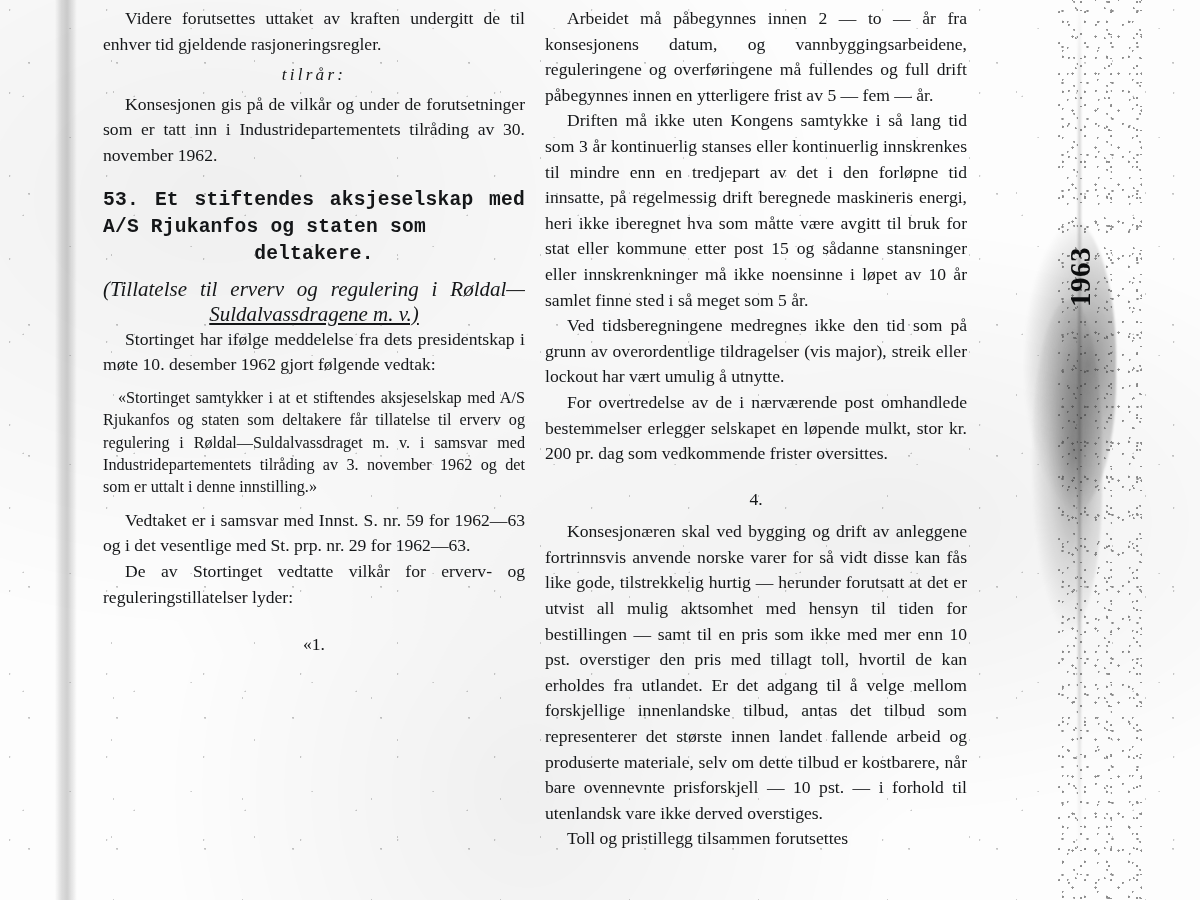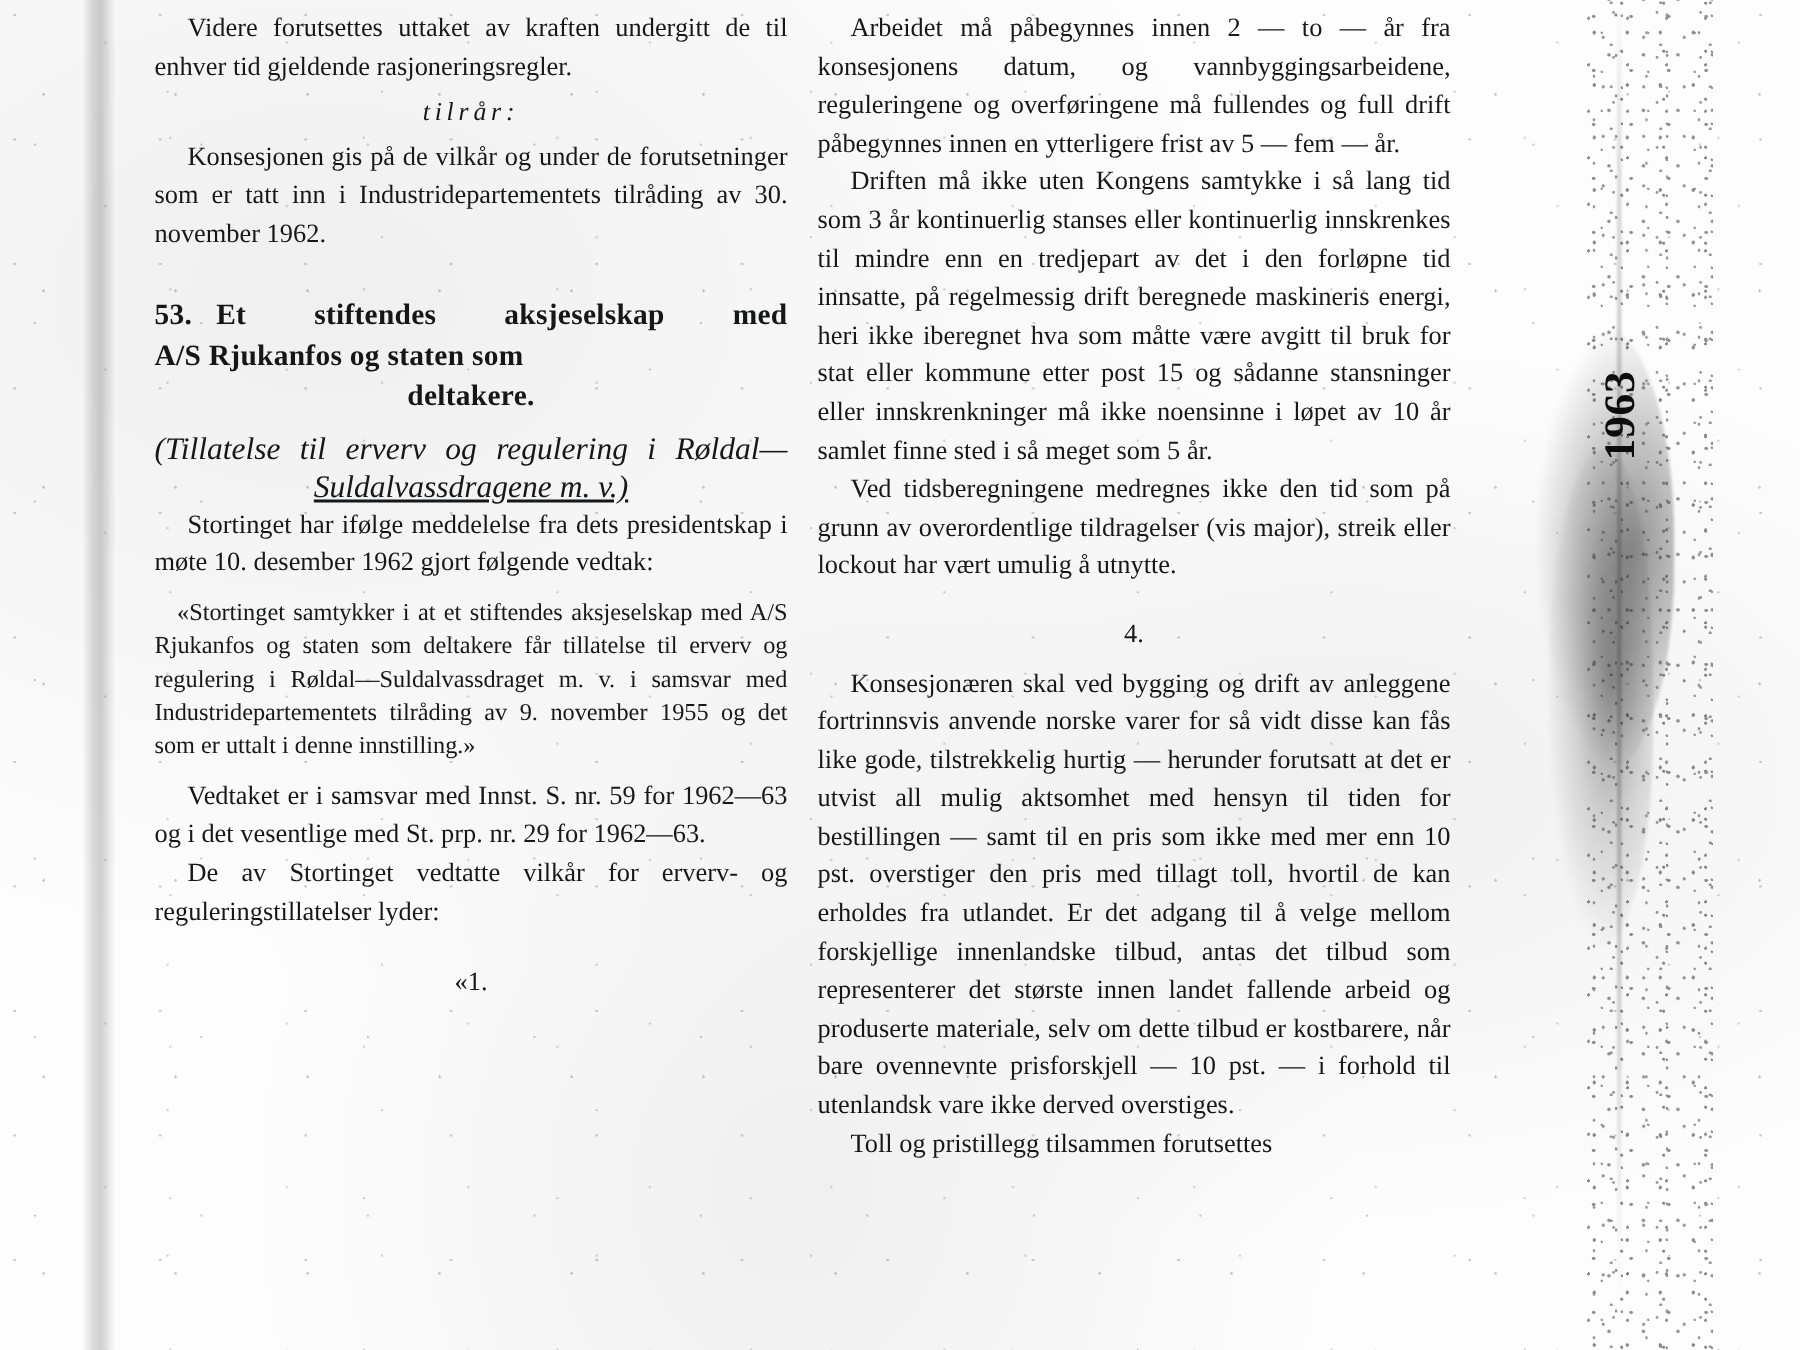--- a/index.html
+++ b/index.html
@@ -67,22 +67,23 @@
   .quote {
     font-size: 16.2px;
     line-height: 22.4px;
     text-indent: 15px;
     margin-top: 9px;
     margin-bottom: 9px;
   }
 
   
   .section-head {
-    margin-top: 28px;
+    margin-top: 18px;
     margin-bottom: 4px;
+    font-family: Liberation Mono, monospace;
   }
   .section-head .title-line {
     font-weight: bold;
     font-size: 19.6px;
     line-height: 27px;
     letter-spacing: 0.2px;
   }
   .title-line.l1 { text-align: justify; text-align-last: justify; }
   .title-line.l2 { text-align: left; }
   .title-line.l3 { text-align: center; }
@@ -267,37 +268,38 @@
       </div>
 
       <div class="subtitle">
         <span class="s1">(Tillatelse til erverv og regulering i Røldal—</span>
         <span class="s2">Suldalvassdragene m. v.)</span>
       </div>
 
 
       <p class="para">Stortinget har ifølge meddelelse fra dets presidentskap i møte 10. desember 1962 gjort følgende vedtak:</p>
 
-      <p class="para quote">«Stortinget samtykker i at et stiftendes aksjeselskap med A/S Rjukanfos og staten som deltakere får tillatelse til erverv og regulering i Røldal—Suldalvassdraget m. v. i samsvar med Industridepartementets tilråding av 9. november 1955 og det som er uttalt i denne innstilling.»</p>
+      <p class="para quote">«Stortinget samtykker i at et stiftendes aksjeselskap med A/S Rjukanfos og staten som deltakere får tillatelse til erverv og regulering i Røldal—Suldalvassdraget m. v. i samsvar med Industridepartementets tilråding av 3. november 1962 og det som er uttalt i denne innstilling.»</p>
 
       <p class="para">Vedtaket er i samsvar med Innst. S. nr. 59 for 1962—63 og i det vesentlige med St. prp. nr. 29 for 1962—63.</p>
 
       <p class="para">De av Stortinget vedtatte vilkår for erverv- og reguleringstillatelser lyder:</p>
 
       <p class="clause-num tail">«1.</p>
     </div>
 
     <div class="col right">
 
       <p class="para">Arbeidet må påbegynnes innen 2 — to — år fra konsesjonens datum, og vannbyggingsarbeidene, reguleringene og overføringene må fullendes og full drift påbegynnes innen en ytterligere frist av 5 — fem — år.</p>
 
       <p class="para">Driften må ikke uten Kongens samtykke i så lang tid som 3 år kontinuerlig stanses eller kontinuerlig innskrenkes til mindre enn en tredjepart av det i den forløpne tid innsatte, på regelmessig drift beregnede maskineris energi, heri ikke iberegnet hva som måtte være avgitt til bruk for stat eller kommune etter post 15 og sådanne stansninger eller innskrenkninger må ikke noensinne i løpet av 10 år samlet finne sted i så meget som 5 år.</p>
 
       <p class="para">Ved tidsberegningene medregnes ikke den tid som på grunn av overordentlige tildragelser (vis major), streik eller lockout har vært umulig å utnytte.</p>
 
+      <p class="para">For overtredelse av de i nærværende post omhandlede bestemmelser erlegger selskapet en løpende mulkt, stor kr. 200 pr. dag som vedkommende frister oversittes.</p>
 
       <p class="clause-num">4.</p>
 
       <p class="para">Konsesjonæren skal ved bygging og drift av anleggene fortrinnsvis anvende norske varer for så vidt disse kan fås like gode, tilstrekkelig hurtig — herunder forutsatt at det er utvist all mulig aktsomhet med hensyn til tiden for bestillingen — samt til en pris som ikke med mer enn 10 pst. overstiger den pris med tillagt toll, hvortil de kan erholdes fra utlandet. Er det adgang til å velge mellom forskjellige innenlandske tilbud, antas det tilbud som representerer det største innen landet fallende arbeid og produserte materiale, selv om dette tilbud er kostbarere, når bare ovennevnte prisforskjell — 10 pst. — i forhold til utenlandsk vare ikke derved overstiges.</p>
 
       <p class="para">Toll og pristillegg tilsammen forutsettes</p>
     </div>
 
   </div>
 

